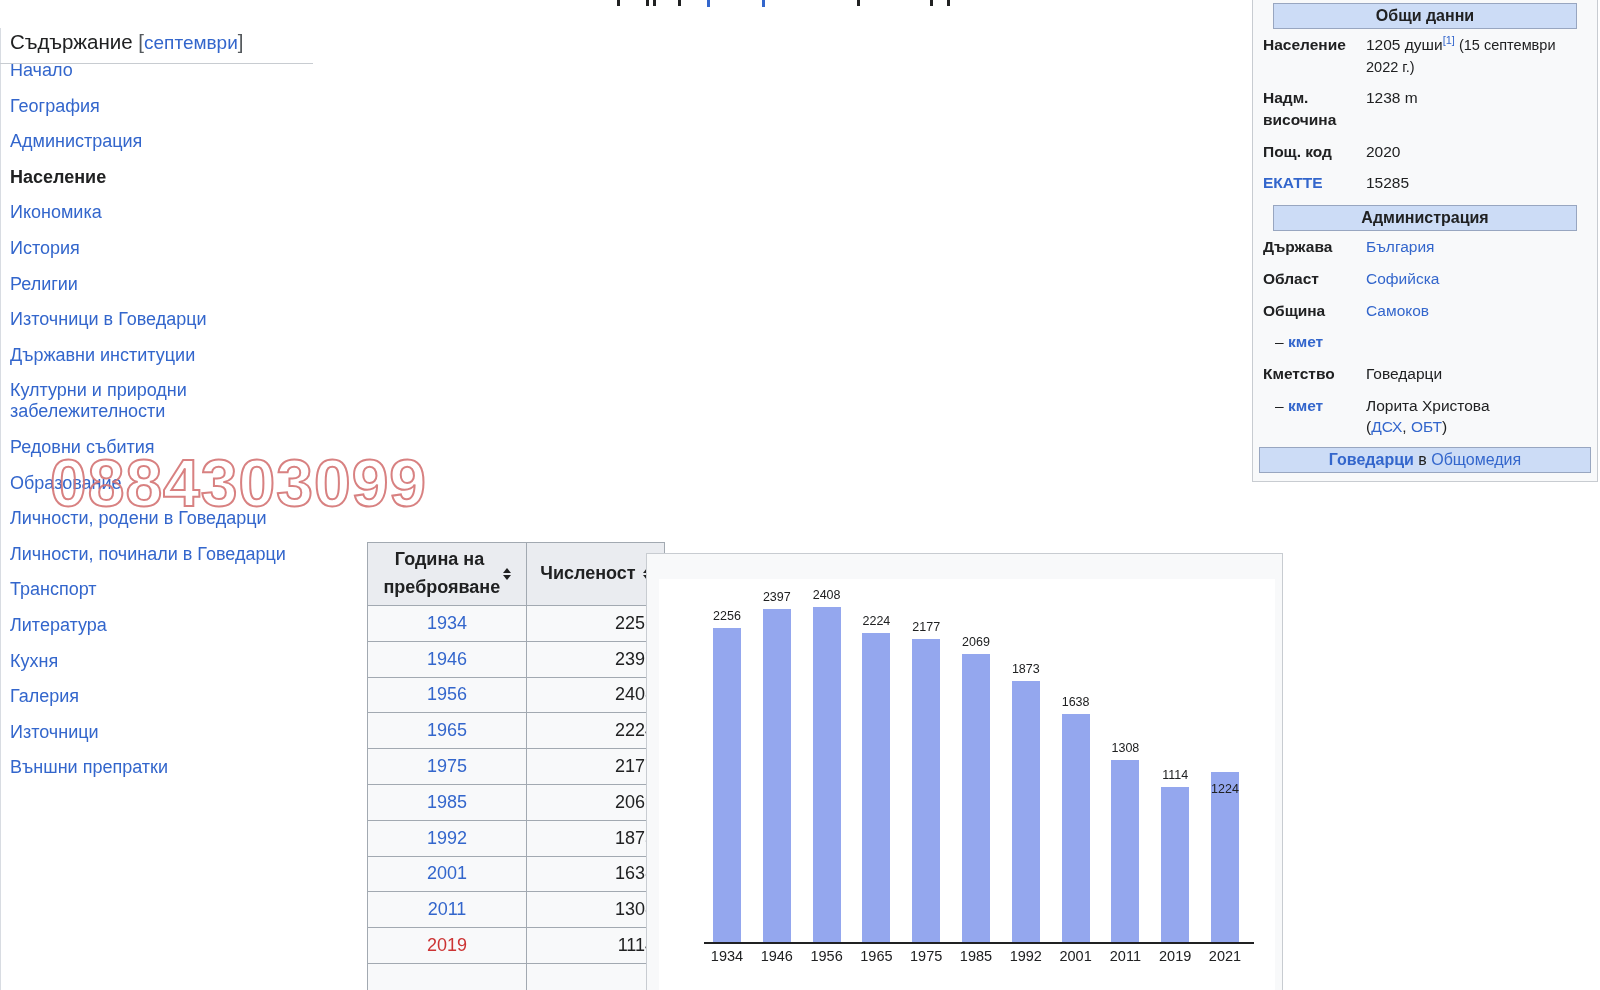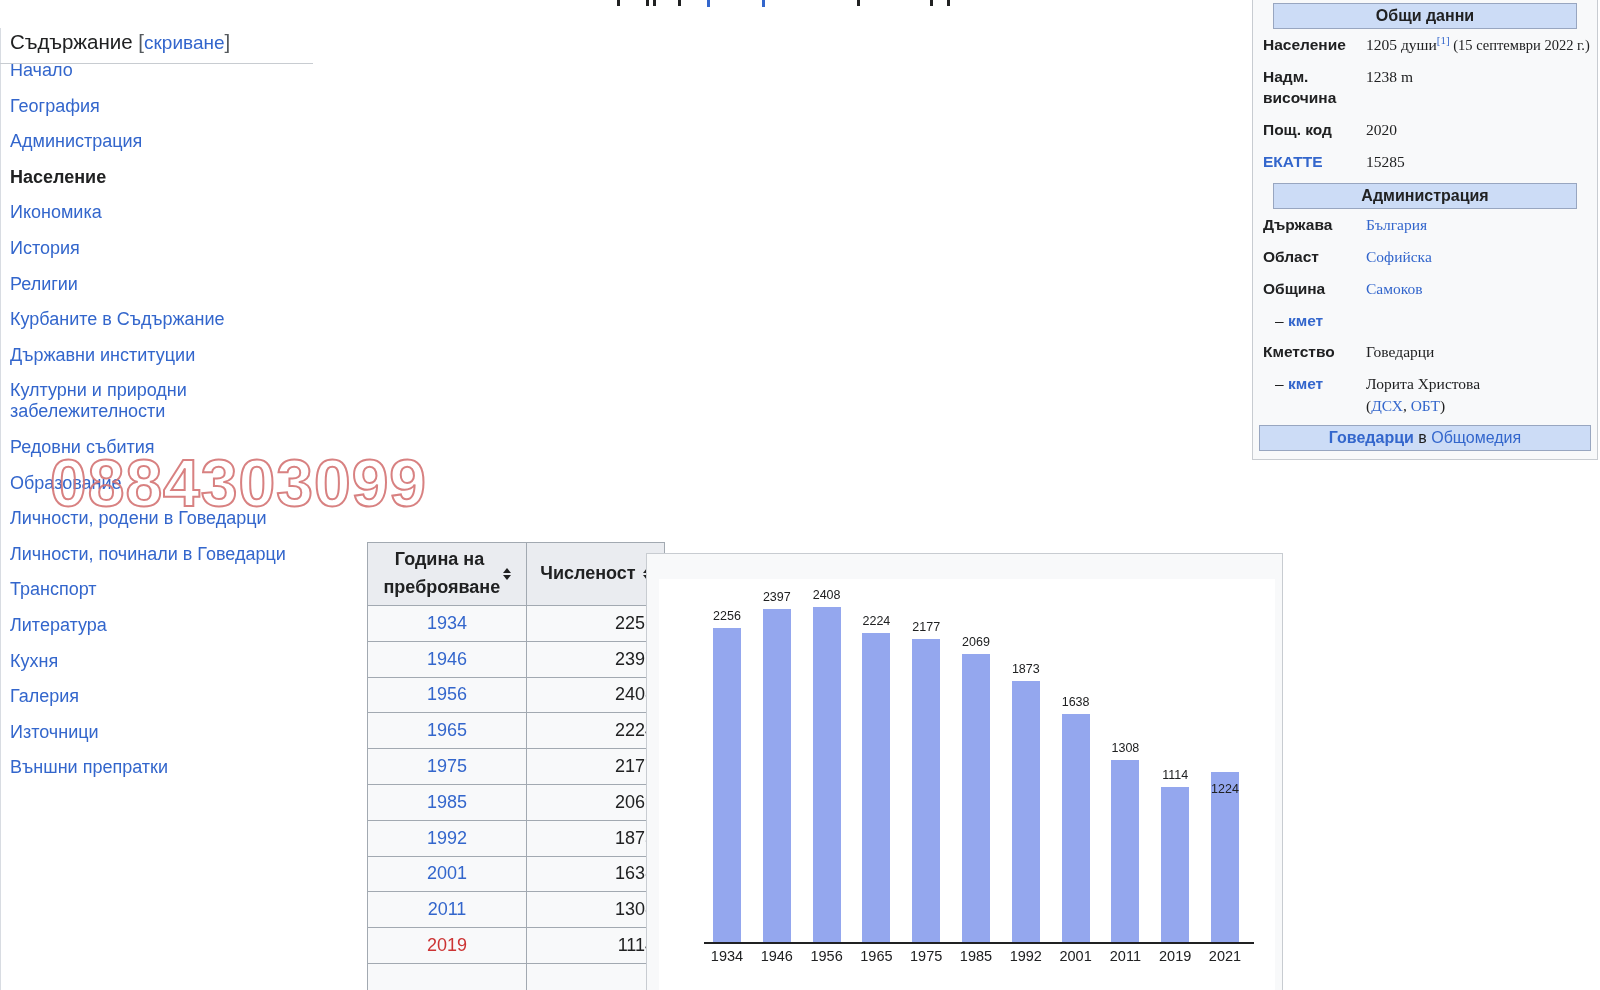--- a/index.html
+++ b/index.html
@@ -33,21 +33,21 @@
   .infobox{position:absolute;left:1252px;top:-2px;width:346px;box-sizing:border-box;
            background:#f8f9fa;border:1px solid #c8ccd1;padding:4px 4px 8px 4px;font-size:15.5px;}
   .ib-header{background:#ccdcf6;border:1px solid #98a6c0;margin:0 16px;padding:3px 2px;
              text-align:center;font-weight:bold;font-size:16px;}
   .ib-header.mt{margin-top:6px;}
   .ib-row{display:flex;padding:5px 2px 5px 6px;line-height:1.4;}
   .ib-label{width:98px;flex-shrink:0;font-weight:bold;}
   .ib-label.sub{font-weight:normal;padding-left:12px;width:86px;}
   .ib-label.sub a{color:#3366cc;font-weight:bold;}
   .ib-label a{color:#3366cc;}
-  .ib-value{flex:1;padding-left:5px;font-family:Liberation Serif, serif;}
+  .ib-value{flex:1;padding-left:5px;}
   .ib-value a{color:#3366cc;}
   .ib-value sup{font-size:11px;color:#3366cc;line-height:0;}
   .ib-value .note{font-size:14.5px;}
   .ib-value .abbr{border-bottom:1px dotted #72777d;}
   .ib-footer{background:#ccdcf6;border:1px solid #98a6c0;margin:4px 2px 0 2px;padding:3px 2px;
              text-align:center;font-size:16px;}
   .ib-footer a{color:#3366cc;}
   .ib-footer .b{font-weight:bold;}
 
   
@@ -89,32 +89,32 @@
       <i class="b" style="left:707px"></i>
       <i class="b" style="left:762px"></i>
     <i style="left:857px"></i>
       <i style="left:930px"></i>
       <i style="left:947px"></i>
   </div>
 
   <div class="toc">
     <div class="toc-title">
       <span>Съдържание</span>
-      <span class="bracket">[</span><a>скриване</a><span class="bracket">]</span>
+      <span class="bracket">[</span><a>септември</a><span class="bracket">]</span>
     </div>
     <div class="toc-rule"></div>
     <ul class="toc-list" id="toc-list">
         <li><a>Начало</a></li>
         <li><a>География</a></li>
         <li><a>Администрация</a></li>
         <li><b>Население</b></li>
         <li><a>Икономика</a></li>
         <li><a>История</a></li>
         <li><a>Религии</a></li>
-        <li><a>Курбаните в Съдържание</a></li>
+        <li><a>Източници в Говедарци</a></li>
         <li><a>Държавни институции</a></li>
         <li><a>Културни и природни забележителности</a></li>
         <li><a>Редовни събития</a></li>
         <li><a>Образование</a></li>
         <li><a>Личности, родени в Говедарци</a></li>
         <li><a>Личности, починали в Говедарци</a></li>
         <li><a>Транспорт</a></li>
         <li><a>Литература</a></li>
         <li><a>Кухня</a></li>
         <li><a>Галерия</a></li>

